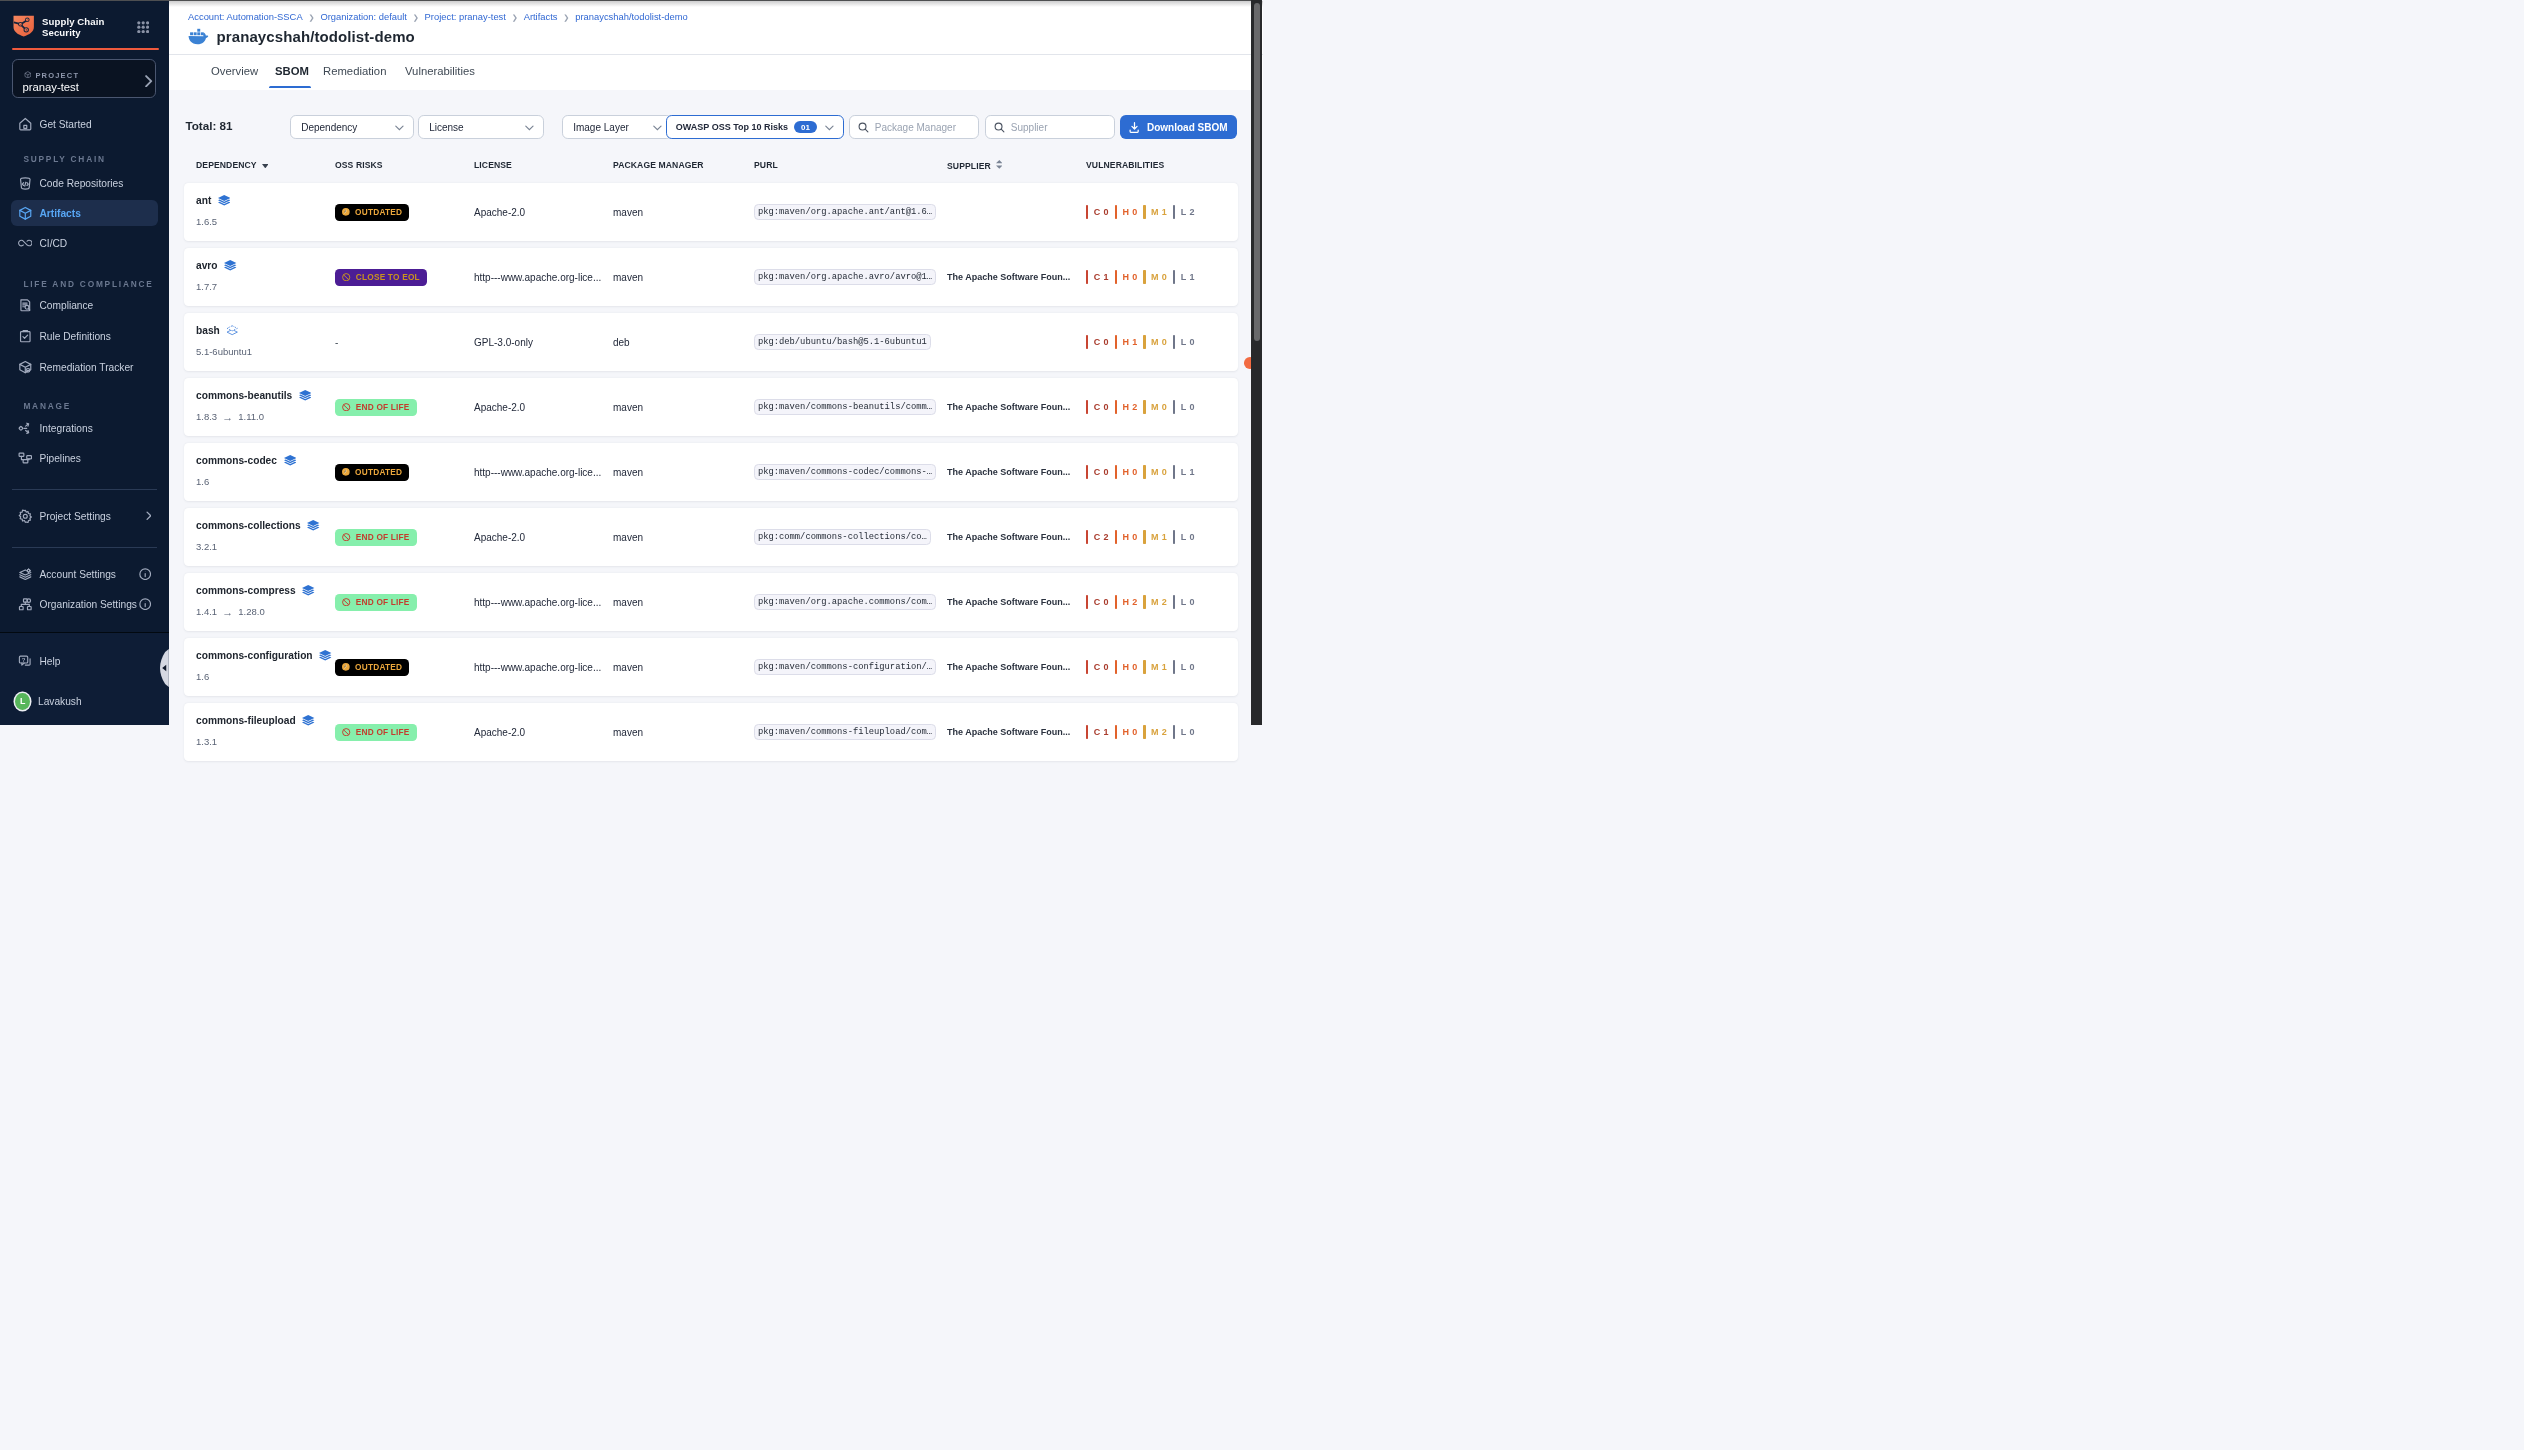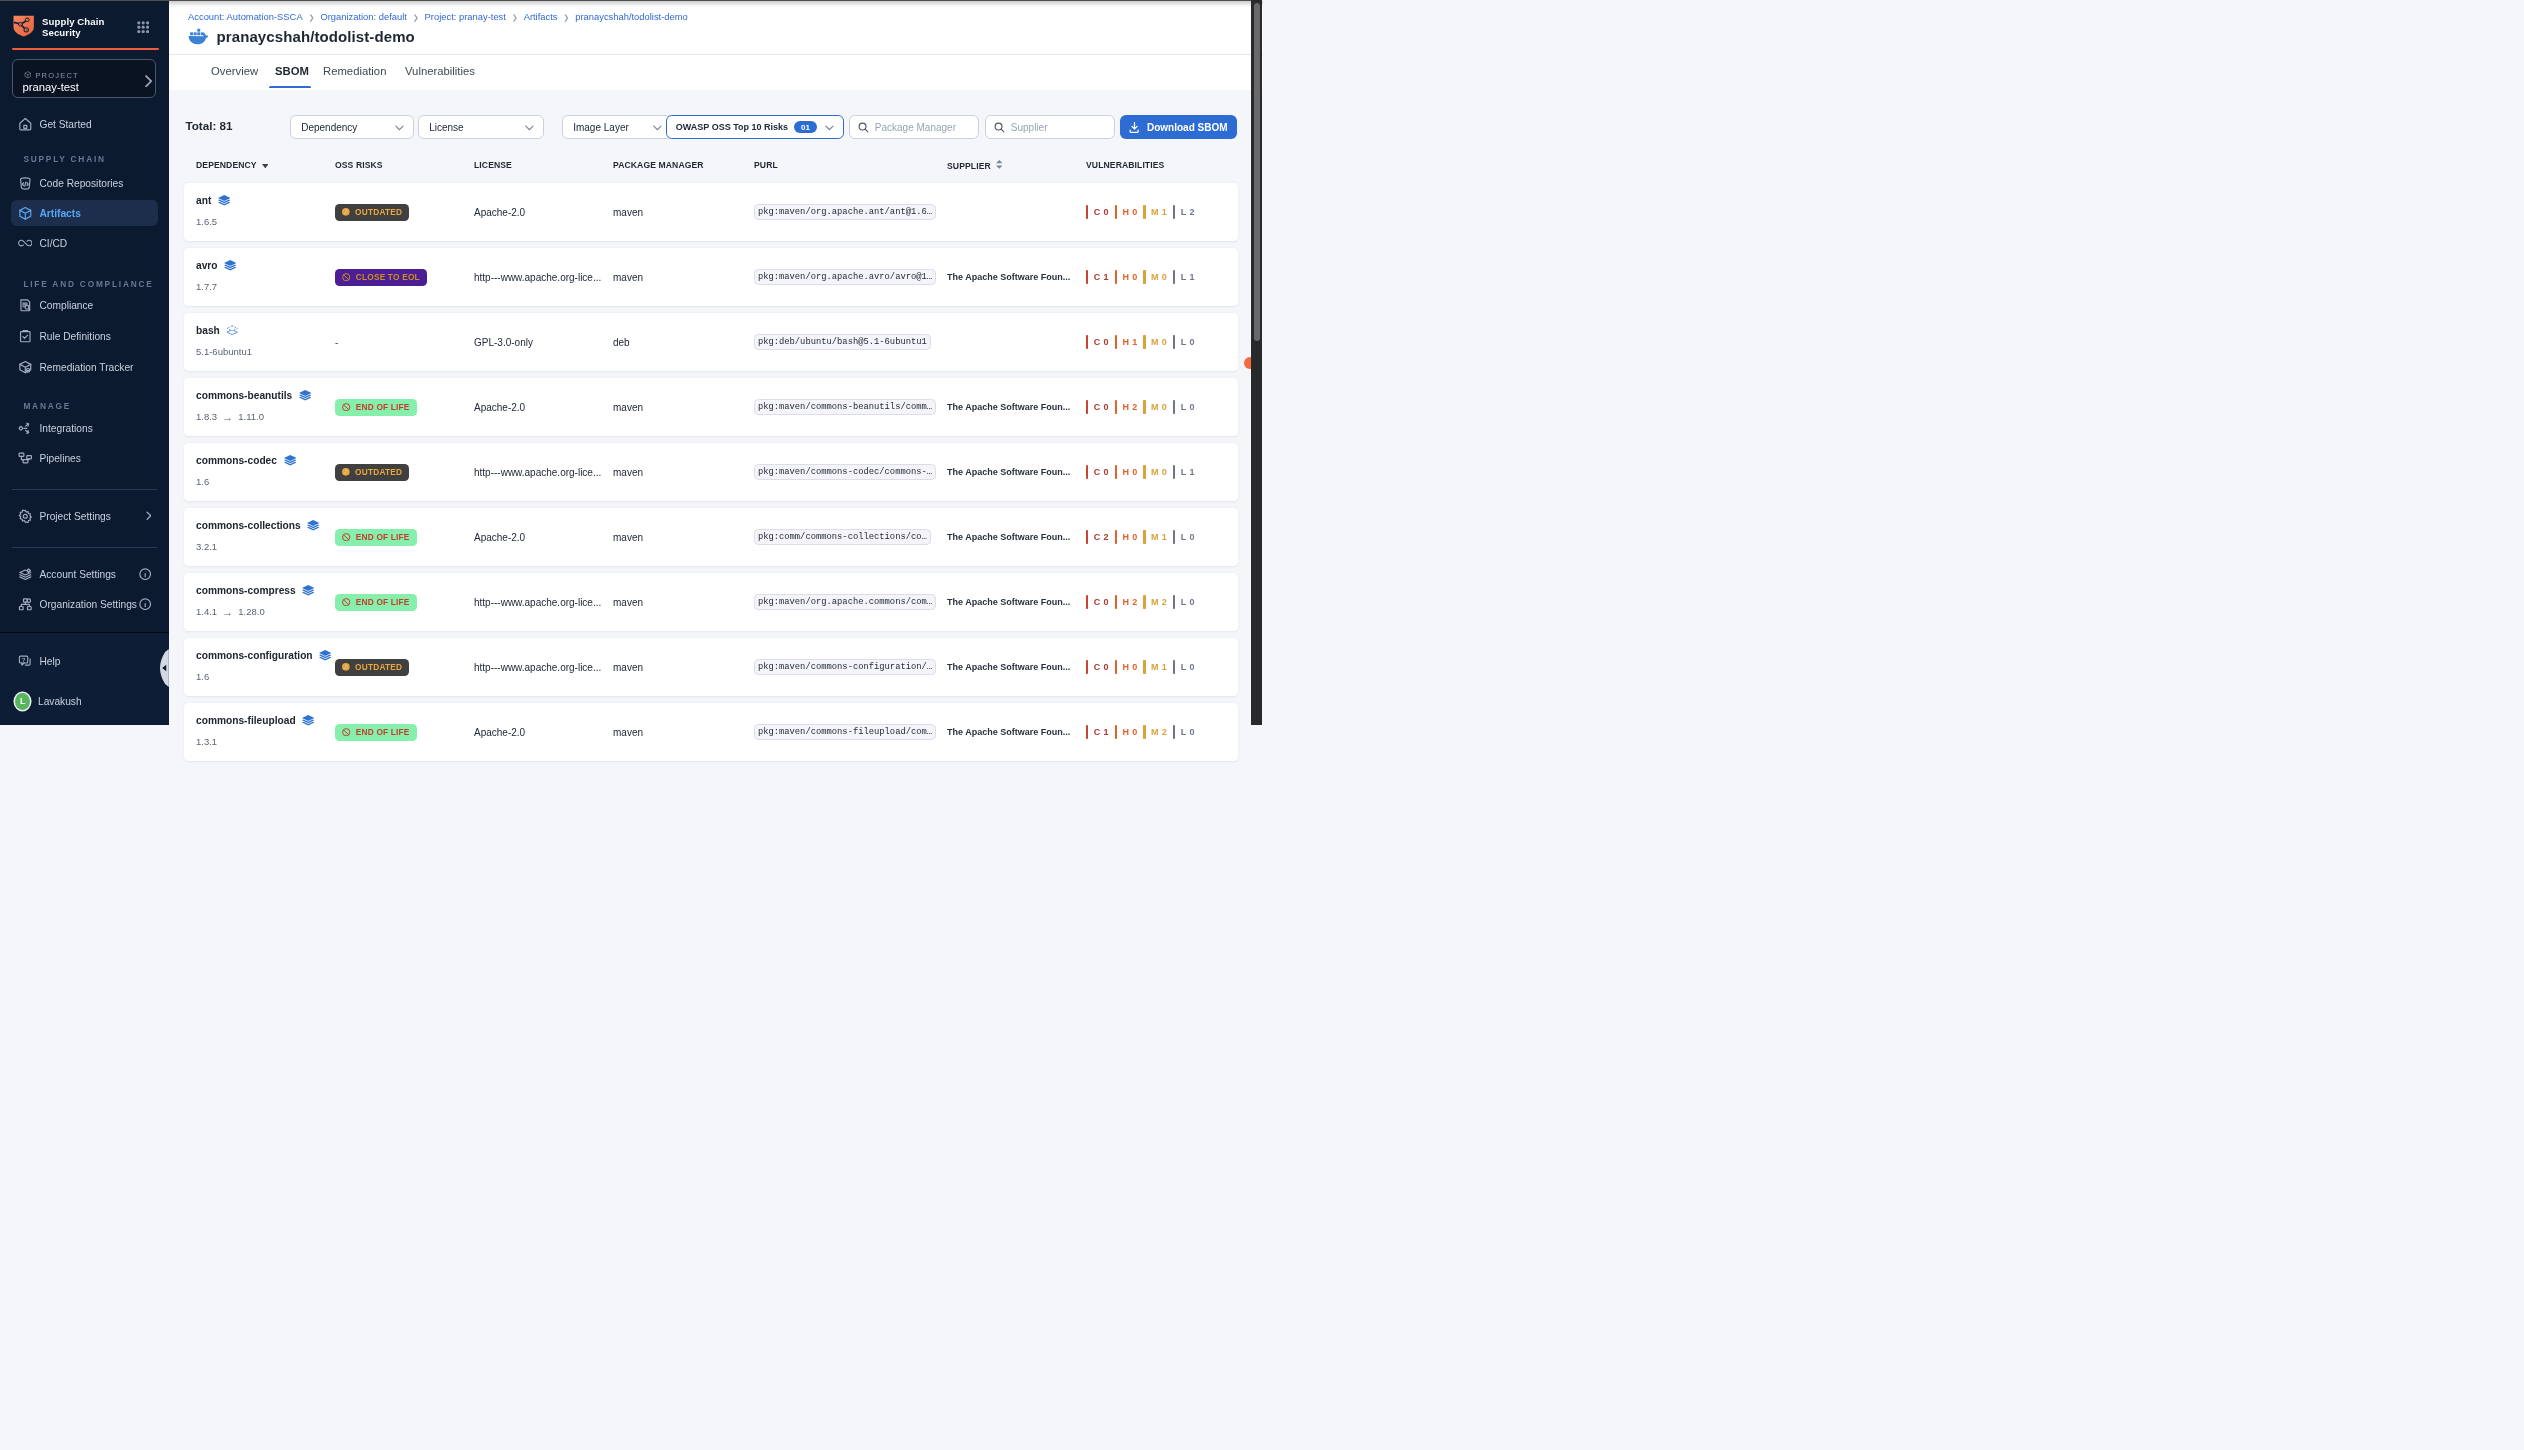--- a/index.html
+++ b/index.html
@@ -7,21 +7,21 @@
 html,body{width:1262px;height:725px;overflow:hidden;font-family:"Liberation Sans",sans-serif;background:#F5F6FA}
 #topstrip{position:absolute;left:0;top:0;width:1262px;height:1.1px;background:#4E4F51;z-index:50}
 
 #sidebar{position:absolute;left:0;top:1.1px;width:169px;height:724px;background:#0C1A30;z-index:20}
 #sb-bottom{position:absolute;left:0;top:631px;width:169px;height:93px;background:#0E1D36;border-top:0.7px solid #020910}
 .logo-shield{position:absolute;left:11.7px;top:13px}
 .logo-text{position:absolute;left:42px;top:14.6px;color:#FAFBFC;font-size:9.6px;font-weight:700;line-height:11px;letter-spacing:0.1px}
 .grid-ic{position:absolute;left:137px;top:20px}
 #orange-rule{position:absolute;left:11.7px;top:47px;width:147px;height:1.9px;background:#F05A3D;border-radius:1.5px}
 #projbox{position:absolute;left:12.4px;top:58px;width:144px;height:39px;background:#0A1322;border:0.7px solid #4A5670;border-radius:5.8px}
-#projbox .plabel{position:absolute;left:22px;top:11.3px;color:#8E97AC;font-size:7.5px;font-weight:400;letter-spacing:1.2px}
+#projbox .plabel{position:absolute;left:22px;top:11.3px;color:#8E97AC;font-size:7.5px;font-weight:700;letter-spacing:1.2px}
 #projbox .pname{position:absolute;left:9px;top:20.5px;color:#FDFDFE;font-size:11.3px;font-weight:400}
 #projbox .cube{position:absolute;left:10.2px;top:10.6px}
 #projbox .chev{position:absolute;left:132px;top:14.6px}
 .navitem{position:absolute;left:11px;width:147px;height:26px;display:flex;align-items:center;color:#C9D1DF;font-size:10.2px}
 .navitem .ic{width:14.6px;height:14.6px;margin-left:6.6px;margin-right:7.3px;flex:none;display:flex;align-items:center;justify-content:center}
 .navitem.active{background:#1D2E4C;border-radius:5.8px;color:#58A7F5;font-weight:700}
 .navlabel{position:absolute;left:23.4px;color:#6B7890;font-size:8.3px;font-weight:700;letter-spacing:1.8px}
 .sb-div{position:absolute;left:11.7px;width:145px;height:0.7px;background:#2A3A55}
 .naviright{position:absolute;right:17.5px}
 
@@ -52,21 +52,21 @@
 
 .card{position:absolute;left:15px;width:1054px;height:58px;background:#fff;border-radius:4.4px;box-shadow:0 0.7px 2.2px rgba(35,45,65,.08)}
 .dep-name{position:absolute;left:12px;top:12px;font-size:10.2px;font-weight:700;color:#20262F;display:flex;align-items:center}
 .dep-name svg{margin-left:6.6px}
 .dep-ver{position:absolute;left:12px;top:32.5px;font-size:9.5px;color:#5A6375;display:flex;align-items:center}
 .dep-ver .arr{margin:0 5.1px;color:#5B6478;font-size:11px}
 .cell{position:absolute;top:0;height:58px;display:flex;align-items:center;font-size:10px;color:#22293A}
 .c-risk{left:151px}.c-lic{left:290px}.c-pm{left:429px}.c-purl{left:570px}.c-sup{left:763px;font-weight:700;color:#2A313E;font-size:9px}.c-vul{left:902px}
 .badge{display:inline-flex;align-items:center;height:17px;padding:0 7.3px;border-radius:4.4px;font-weight:700;font-size:8.3px;letter-spacing:0.2px}
 .badge svg{margin-right:5.1px}
-.b-out{background:#404040;color:#EBA73C}
+.b-out{background:#000000;color:#EBA73C}
 .b-ceol{background:#4c1d95;color:#C8931F}
 .b-eol{background:#86efac;color:#C33D2E}
 .chip{font-family:"Liberation Mono",monospace;font-size:8.8px;color:#242B36;background:#F4F4FA;border:0.7px solid #DCDDE9;border-radius:4.4px;padding:1.8px 2.9px;white-space:nowrap}
 .vul{display:flex;align-items:center;font-size:9px;font-weight:700}
 .vul .bar{width:2.2px;height:14.6px;border-radius:0.7px;margin-right:5.5px}
 .vul .num{margin-left:3.3px;margin-right:6.2px}
 .vc{color:#A93B2C}.vh{color:#E2622B}.vm{color:#D9A23C}.vl{color:#6F7689}
 .bc{background:#C84532}.bh{background:#E2622B}.bm{background:#D9A23C}.bl{background:#6F7689}
 
 #dot{position:absolute;left:1244px;top:357px;width:11.7px;height:11.7px;border-radius:50%;background:#F26B42;z-index:58}

